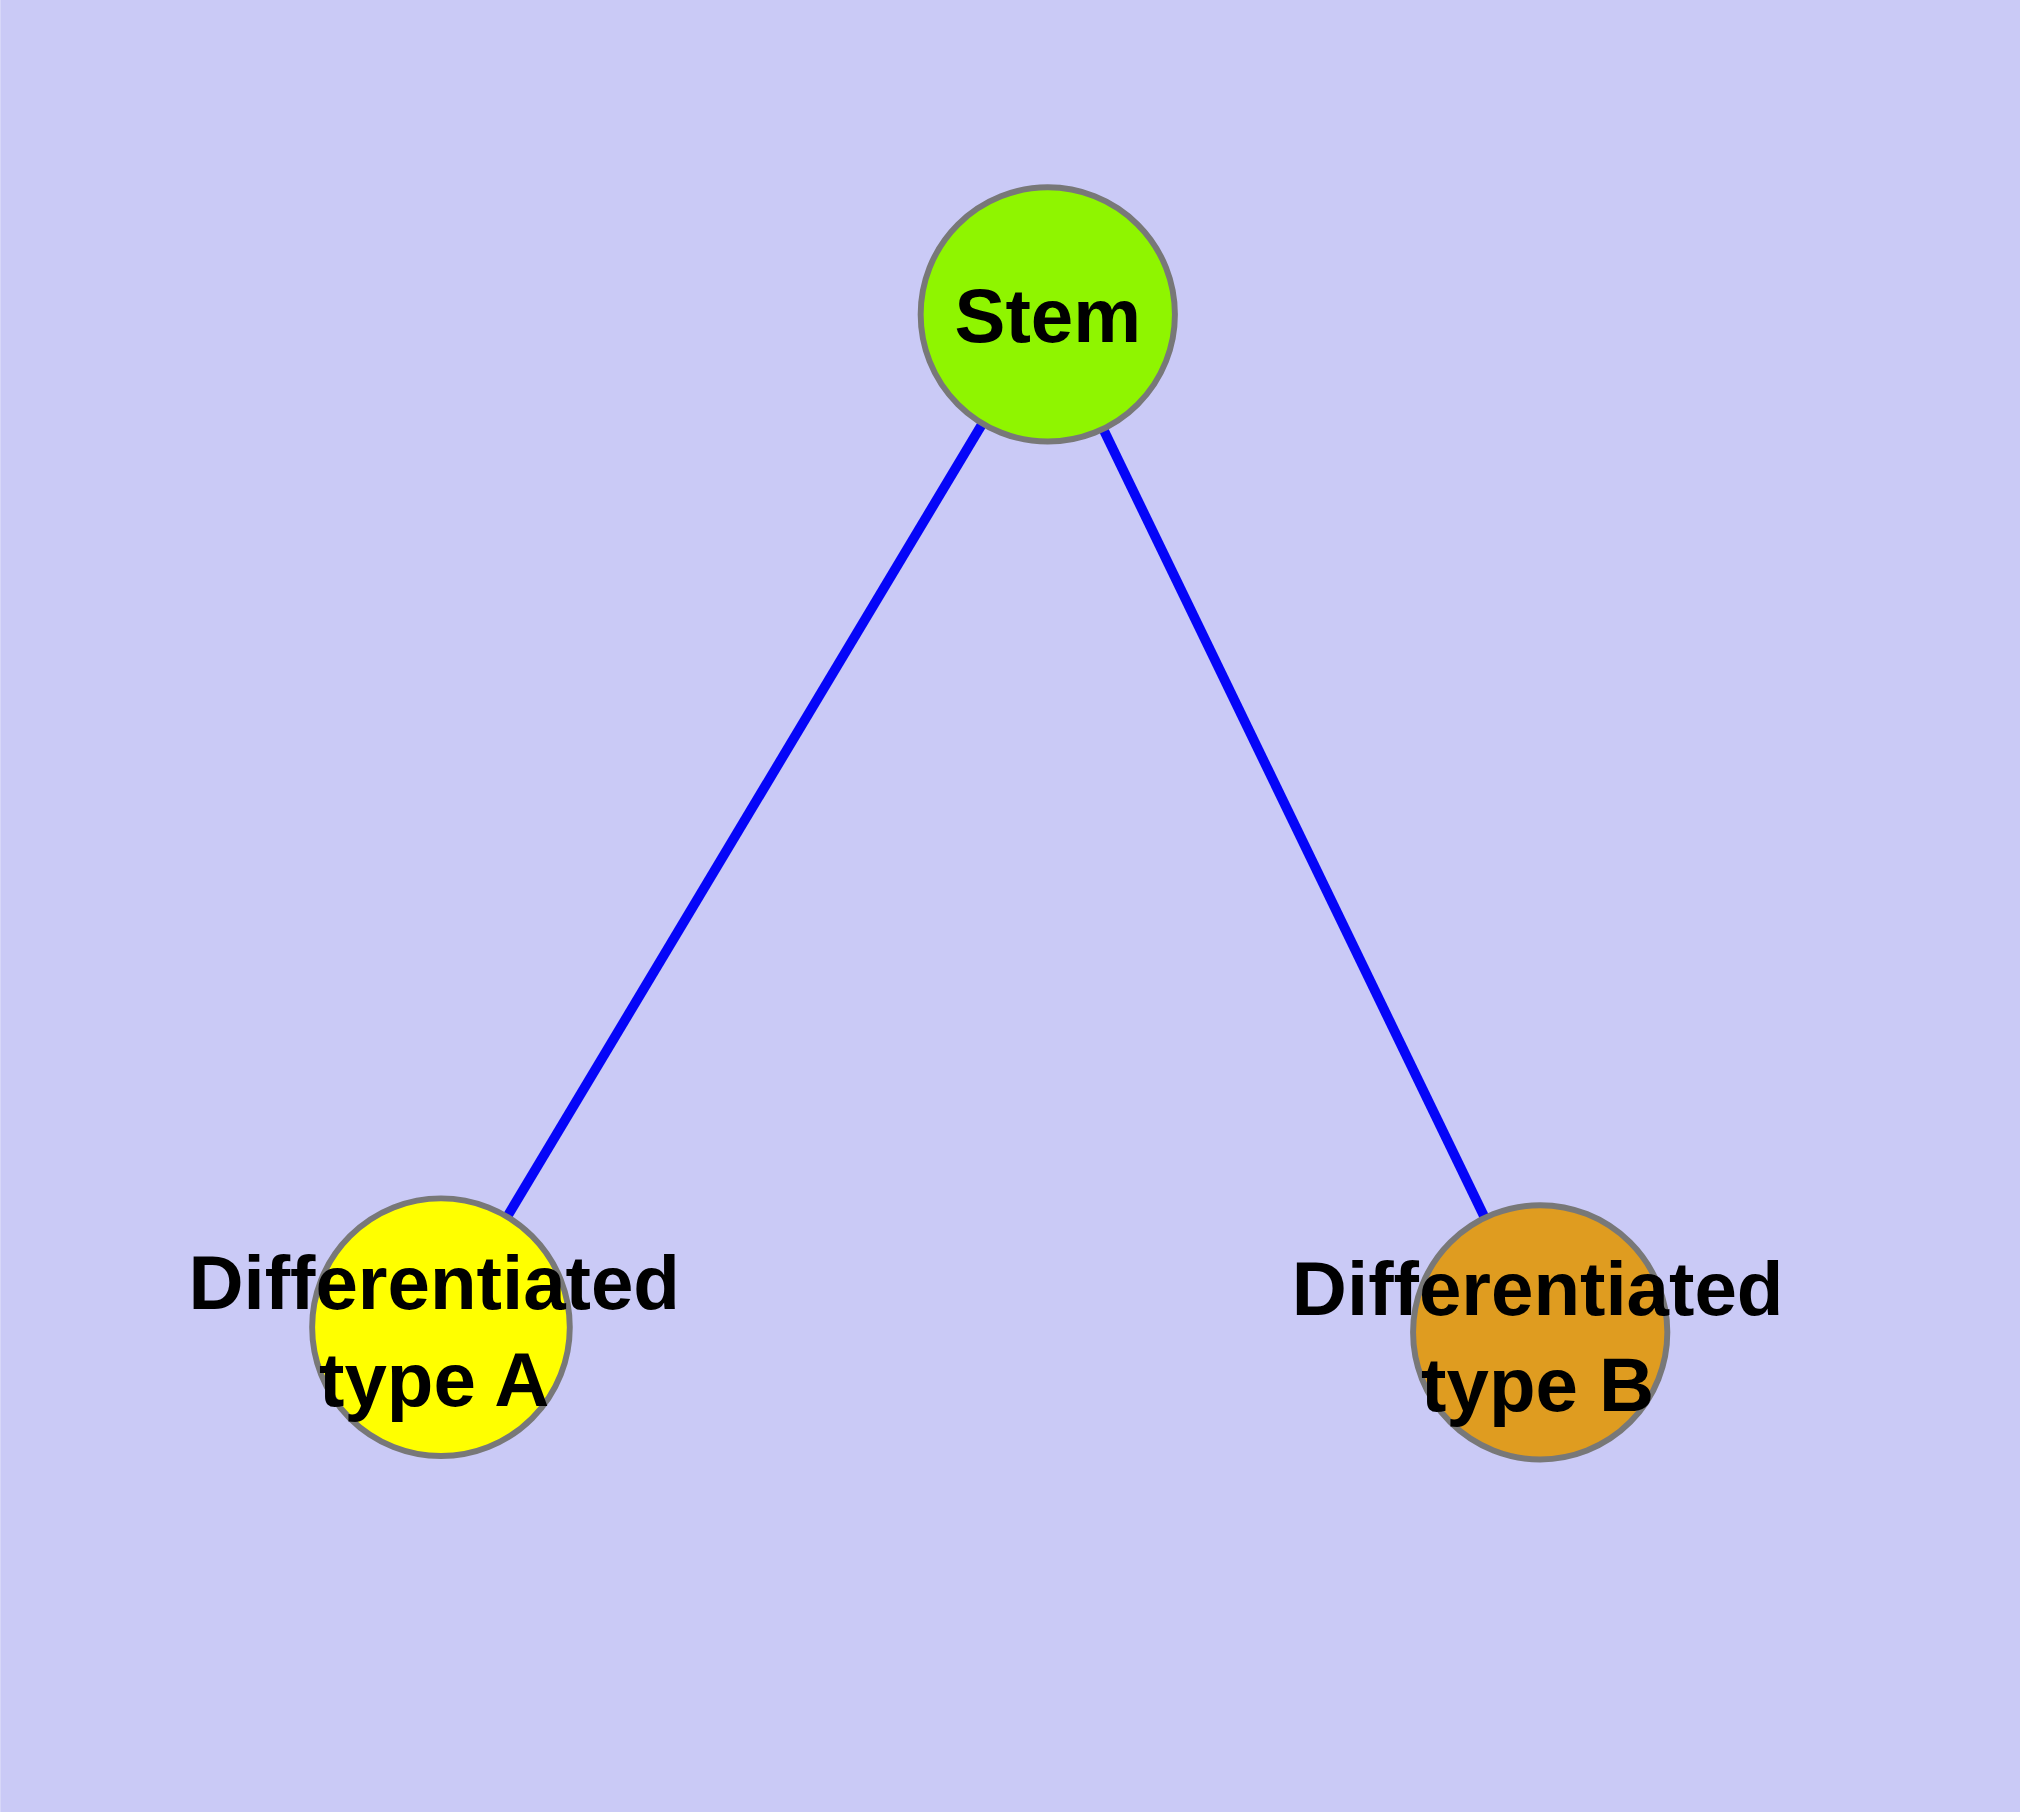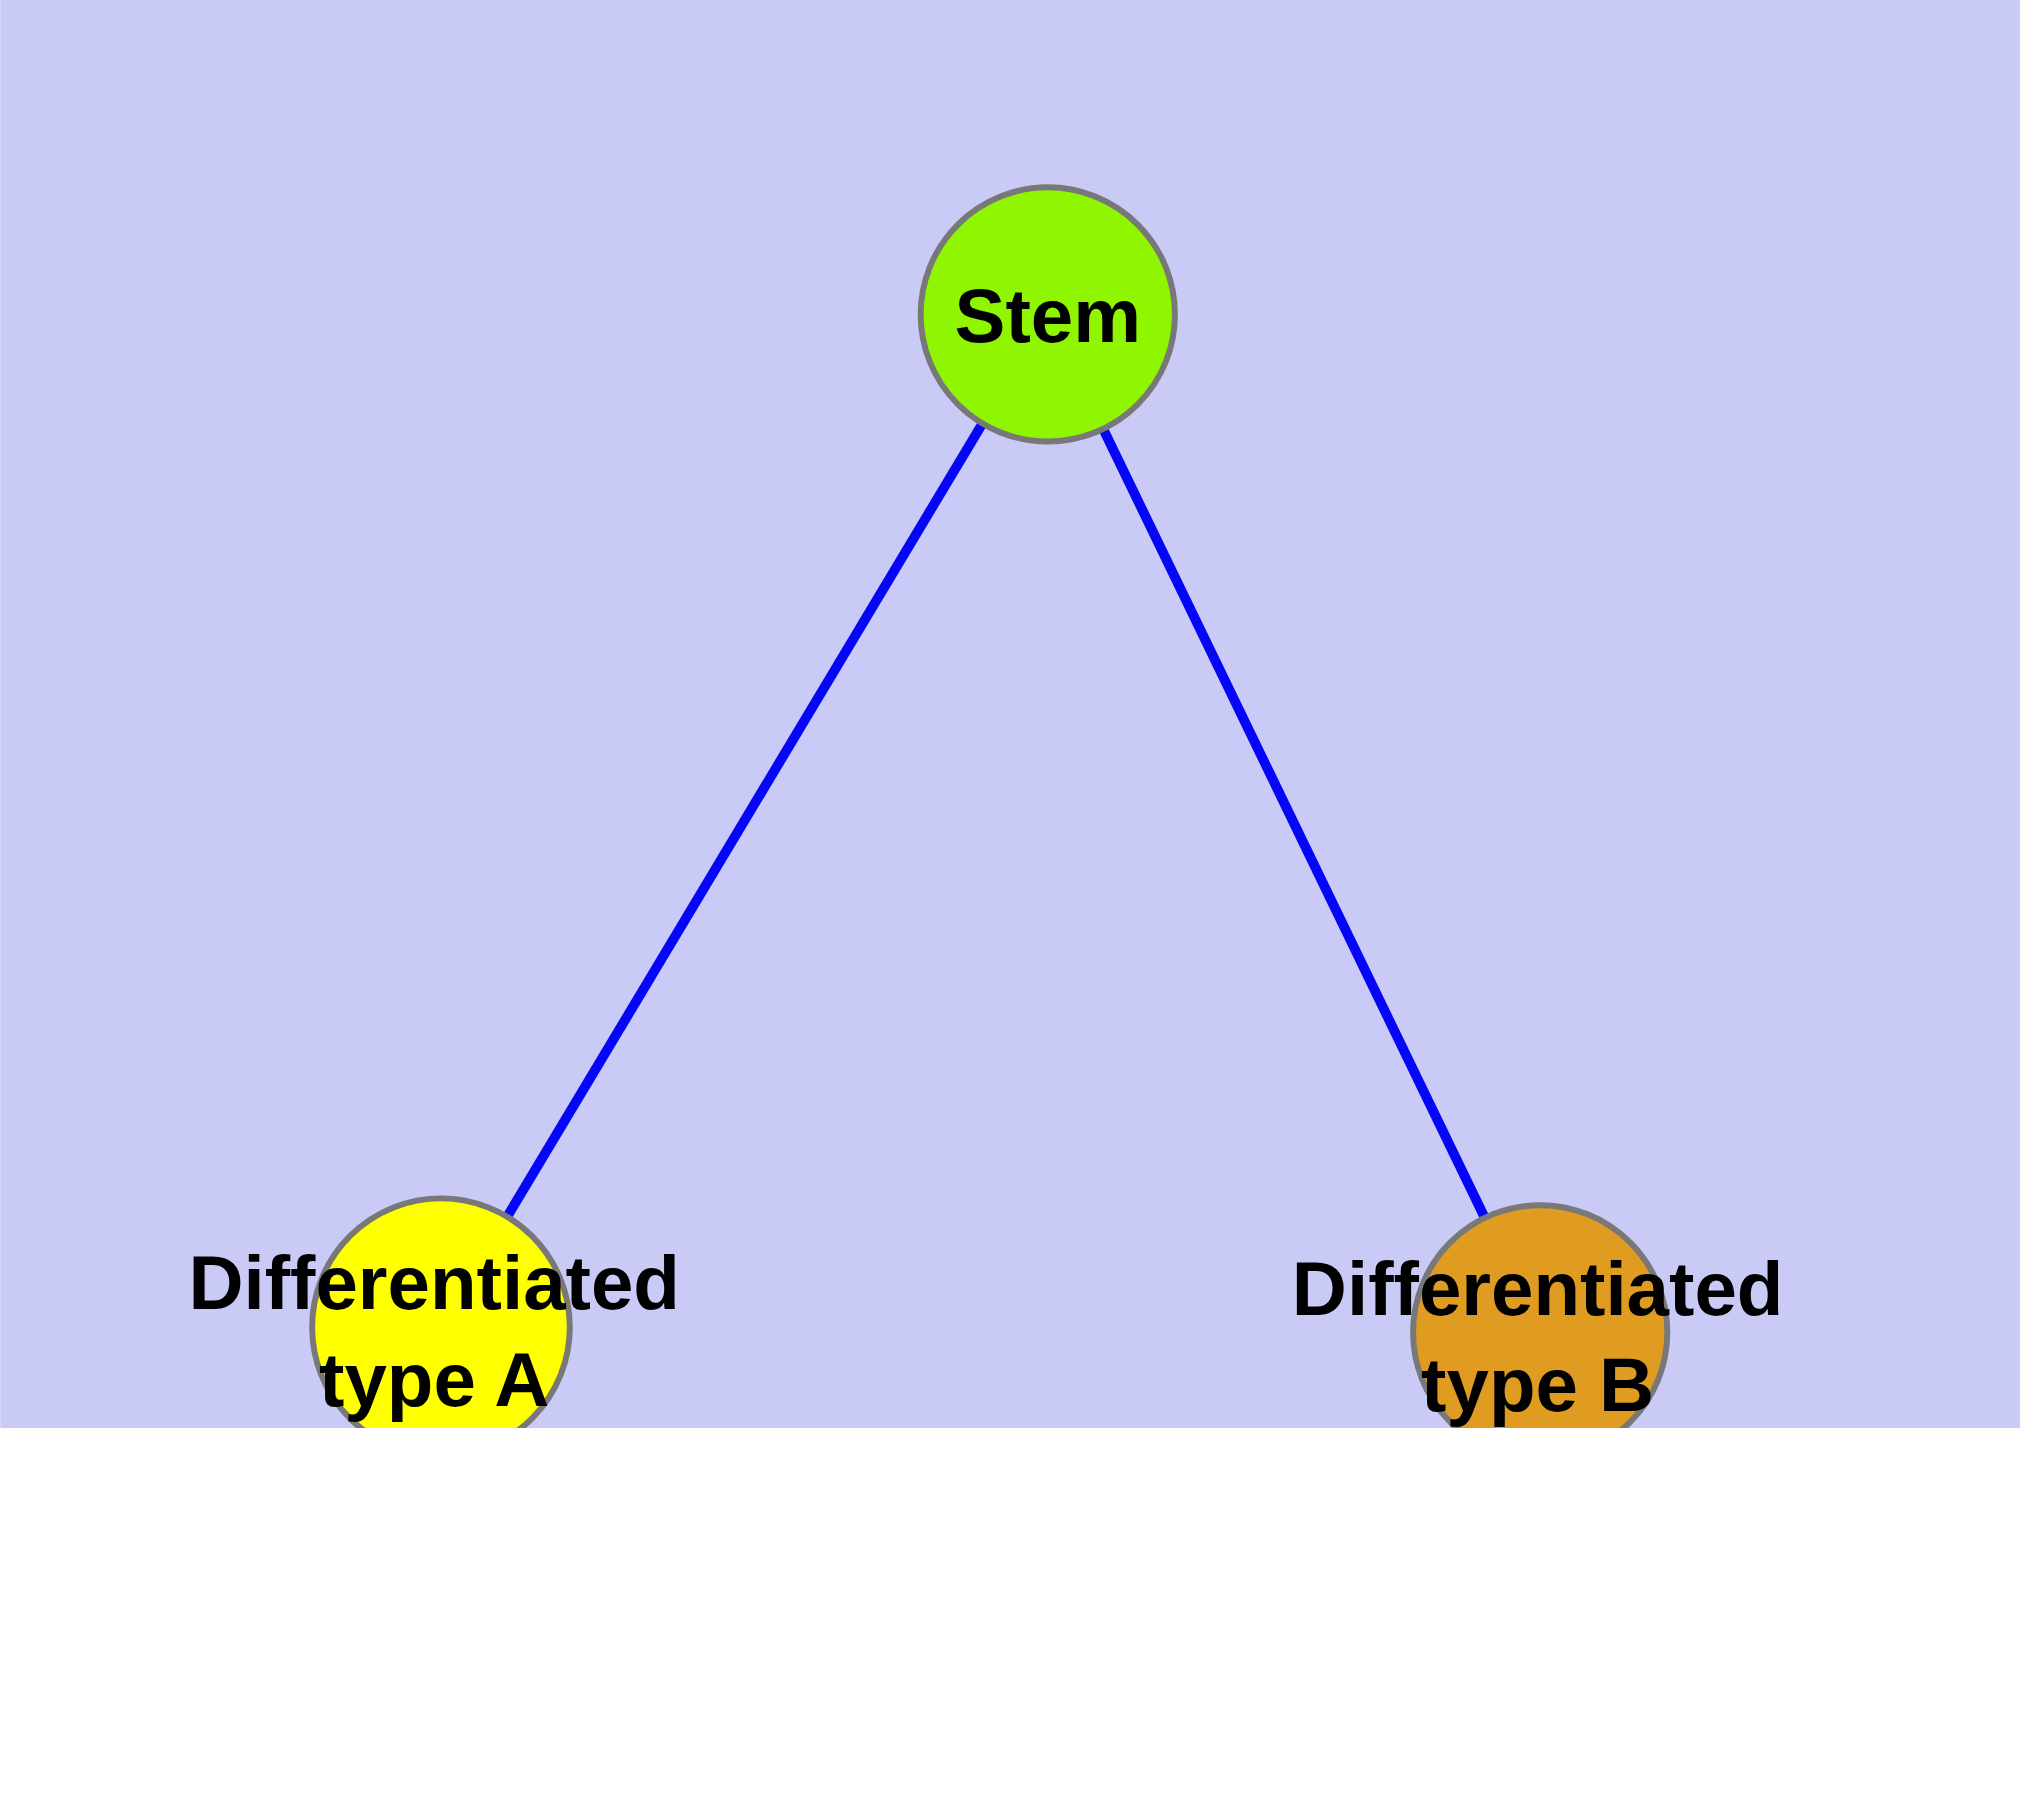--- a/index.html
+++ b/index.html
@@ -3,21 +3,21 @@
 <meta charset="utf-8">
 <style>
   html, body {
     margin: 0;
     padding: 0;
     background: #ffffff;
   }
   .stage {
     position: relative;
     width: 2021px;
-    height: 1428px;
+    height: 1812px;
     overflow: hidden;
   }
   svg {
     display: block;
   }
   .node-label {
     font-family: "Liberation Sans", sans-serif;
     font-weight: 700;
     font-size: 90px;
     text-anchor: middle;

